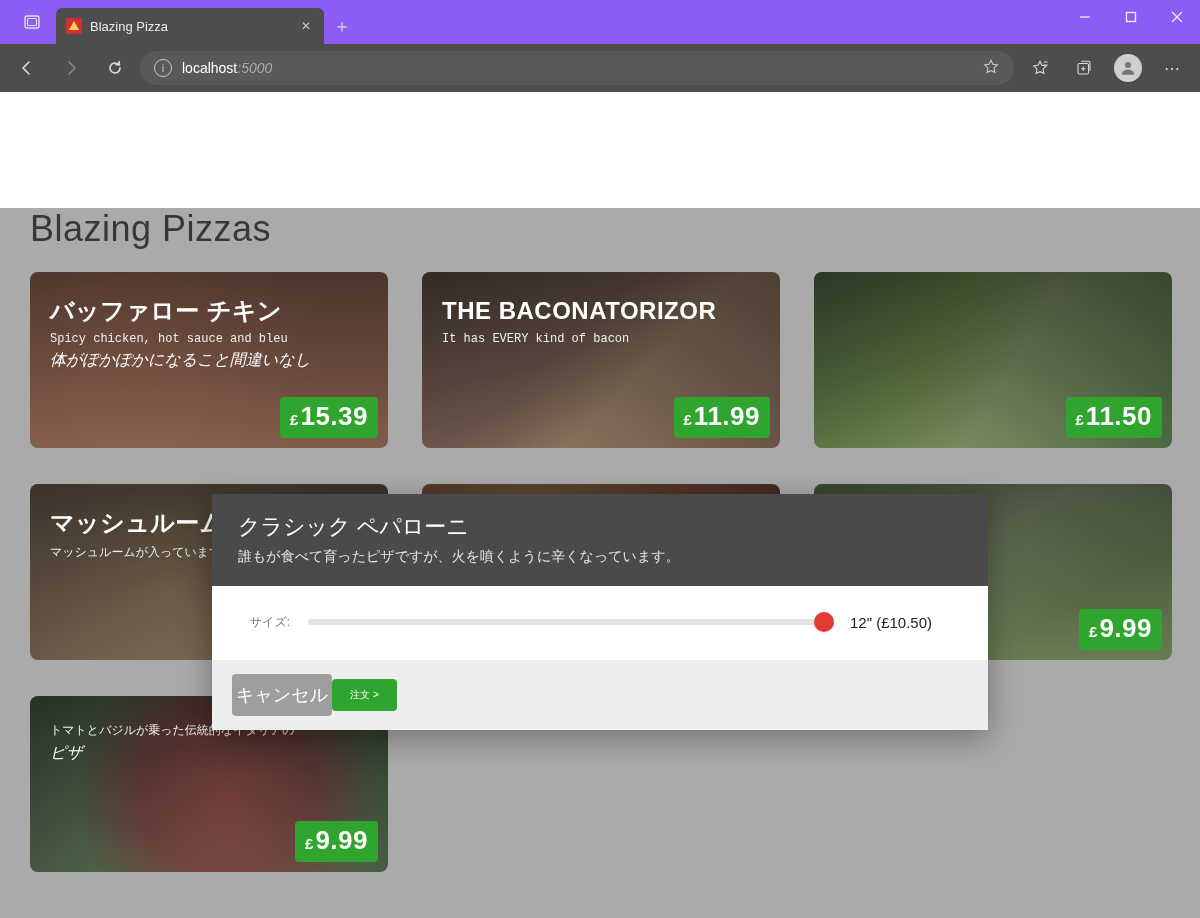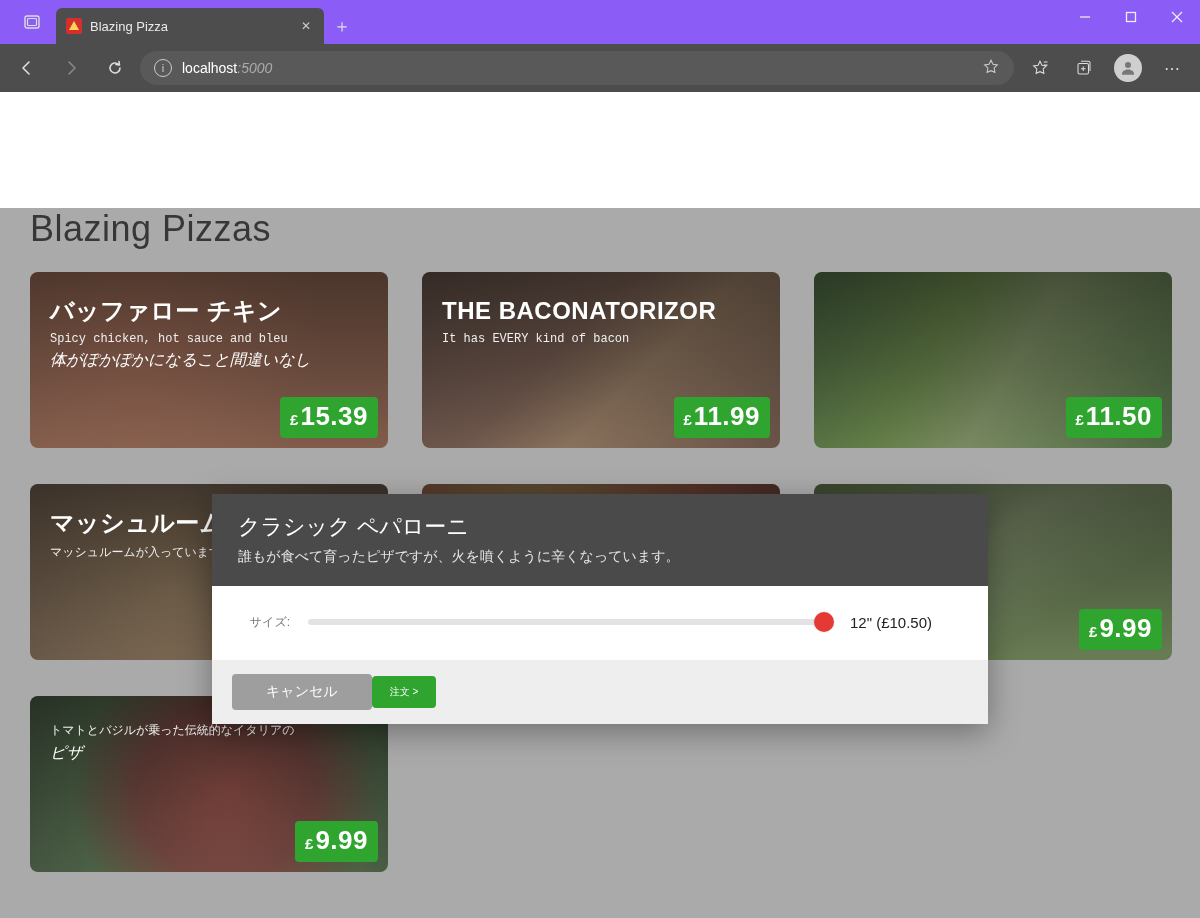--- a/index.html
+++ b/index.html
@@ -56,21 +56,21 @@
   .dialog-header { background: #4a4a4a; color: #fff; padding: 18px 26px 20px 26px; }
   .dialog-title { font-size: 22px; font-weight: 400; margin-bottom: 6px; }
   .dialog-sub { font-size: 14px; color: #e6e6e6; }
   .dialog-body { background: #fff; padding: 26px 28px 28px 28px; display: flex; align-items: center; gap: 18px; }
   .size-label { font-size: 12px; color: #777; min-width: 50px; text-align: right; }
   .slider-wrap { flex: 1; position: relative; height: 20px; display: flex; align-items: center; }
   .slider-track { height: 6px; width: 100%; background: #e3e3e3; border-radius: 3px; }
   .slider-thumb { position: absolute; right: -2px; top: 50%; transform: translateY(-50%); width: 20px; height: 20px; background: #e53935; border-radius: 50%; box-shadow: 0 0 0 1px rgba(0,0,0,0.05); }
   .size-value { font-size: 15px; color: #222; min-width: 110px; }
   .dialog-footer { background: #eeeeee; padding: 14px 20px; display: flex; align-items: center; }
-  .btn { border: none; border-radius: 4px; padding: 9px 34px; font-size: 14px; font-family: inherit; cursor: pointer; }
+  .btn { border: none; border-radius: 4px; padding: 9px 4px; font-size: 18px; font-family: inherit; cursor: pointer; }
   .btn-cancel { background: #9e9e9e; color: #fff; }
   .price-label { flex: 1; text-align: center; font-size: 17px; color: #333; }
   .btn-order { background: #2fa52f; color: #fff; font-size: 10px; padding: 9px 18px; }
 </style>
 </head>
 <body>
 
 <div class="chrome">
   <div class="tab-strip">
     <div class="tab-bar-left">

